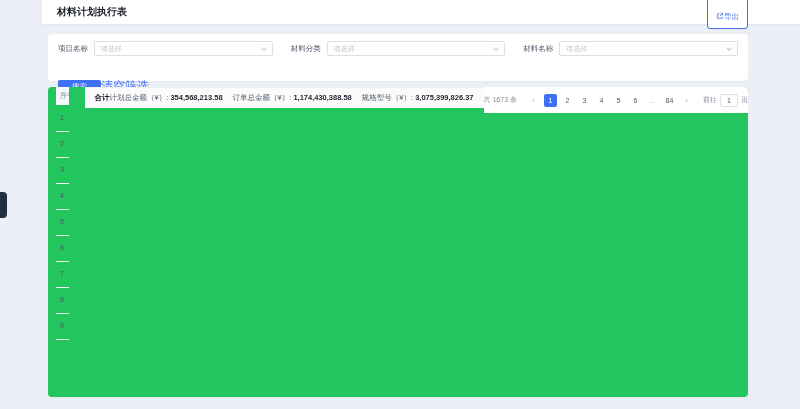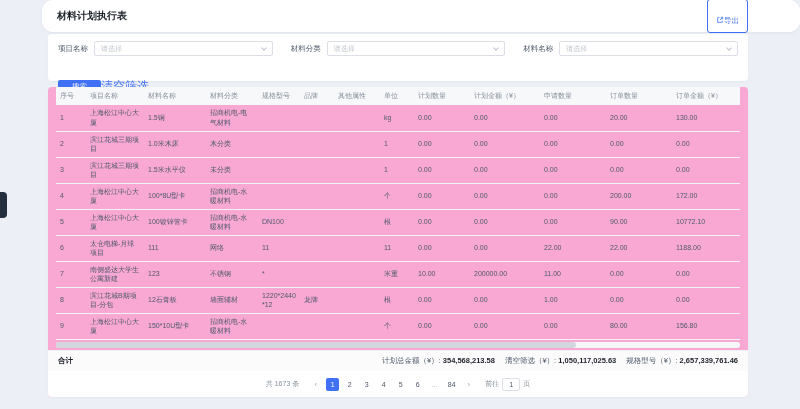--- a/index.html
+++ b/index.html
@@ -1,42 +1,42 @@
 <!DOCTYPE html>
 <html><head>
 <meta charset="utf-8">
 <style>
   *{margin:0;padding:0;box-sizing:border-box;}
   html,body{width:800px;height:409px;}
   body{background:#eceff6;font-family:"Liberation Sans","DejaVu Sans",sans-serif;position:relative;overflow:hidden;}
 
   .handle{position:absolute;left:0;top:192px;width:7px;height:26px;background:#232e3e;border-radius:0 4px 4px 0;cursor:pointer;}
 
-  .topbar{position:absolute;left:42px;top:0;right:0;height:32px;background:#fff;display:flex;align-items:center;
-          padding:0 52px 0 15px;box-shadow:0 1px 3px rgba(31,45,61,.06);border-radius:11px;}
+  .topbar{position:absolute;left:42px;top:0;right:0;height:24px;background:#fff;display:flex;align-items:center;
+          padding:0 52px 0 15px;box-shadow:0 1px 3px rgba(31,45,61,.06);}
   .title{font-size:10px;font-weight:700;color:#1d2129;}
   .export{margin-left:auto;display:inline-flex;gap:0;height:16px;padding:16px 8px;background:#fff;
           border:1px solid #4070f4;color:#4070f4;border-radius:3px;font-size:7.5px;cursor:pointer;}
   .export svg{display:block;}
 
   .filter-card{position:absolute;left:48px;top:34px;width:700px;height:47px;background:#fff;border-radius:4px;
                padding:7px 10px;box-shadow:0 1px 2px rgba(31,45,61,.04);}
   .frow{display:flex;align-items:center;gap:18px;}
   .fgroup{display:flex;align-items:center;flex:1;gap:6px;}
   .flabel{font-size:7.5px;color:#4e5969;white-space:nowrap;}
   .fselect{flex:1;height:15px;border:1px solid #dcdfe6;border-radius:2px;display:flex;align-items:center;
            justify-content:space-between;padding:0 6px;cursor:pointer;background:#fff;}
   .fph{font-size:7px;color:#c0c4cc;}
   .chev{width:4px;height:4px;border-right:1px solid #c0c4cc;border-bottom:1px solid #c0c4cc;transform:rotate(45deg);margin-top:-2px;}
   .factions{margin-top:22px;display:flex;align-items:center;}
   .btn-search{height:14px;padding:0 14px;background:#4070f4;color:#fff;border:none;border-radius:2px;font-size:7.5px;cursor:pointer;}
   .btn-clear{background:none;border:none;color:#4070f4;font-size:12px;cursor:pointer;}
 
-  .table-card{position:absolute;left:48px;top:87px;width:700px;height:310px;background:#f9a8d4;border-radius:4px;
-              display:flex;flex-direction:column;overflow:hidden;box-shadow:0 1px 2px rgba(31,45,61,.04);}
+  .table-card{position:absolute;left:48px;top:87px;width:700px;height:310px;background:#22c55e;border-radius:4px;
+              display:flex;flex-direction:row;overflow:hidden;box-shadow:0 1px 2px rgba(31,45,61,.04);}
   .twrap{padding:0 8px;flex:1;overflow:hidden;}
   table{width:100%;border-collapse:collapse;table-layout:fixed;font-size:7px;color:#4e5969;}
   thead th{background:#f7f8fa;color:#86909c;font-weight:400;text-align:left;padding:4px;height:17px;white-space:nowrap;overflow:hidden;}
   tbody td{border-bottom:1px solid #f2f3f5;padding:3px 4px;height:26px;word-break:break-all;line-height:1.35;vertical-align:middle;}
 
   .hscroll{height:6px;margin:1px 8px 2px;background:#f5f6f8;border-radius:3px;cursor:pointer;}
   .hthumb{width:76%;height:6px;background:#d3d6dc;border-radius:3px;}
 
   .summary{display:flex;align-items:center;background:#fbfbfc;border-top:1px solid #f0f1f3;padding:0 10px;height:21px;font-size:7.5px;flex:none;}
   .sum-total-label{color:#1d2129;font-weight:600;}
@@ -280,22 +280,22 @@
   </div>
 
   <div class="hscroll">
     <div class="hthumb"></div>
   </div>
 
   <div class="summary">
     <span class="sum-total-label">合计</span>
     <div class="summary-totals">
         <div class="sum-item"><span class="sum-label">计划总金额（¥）: </span><b class="sum-value">354,568,213.58</b></div>
-        <div class="sum-item"><span class="sum-label">清空筛选（¥）: </span><b class="sum-value">1,050,117,025.63</b></div>
-        <div class="sum-item"><span class="sum-label">规格型号（¥）: </span><b class="sum-value">2,657,339,761.46</b></div>
+        <div class="sum-item"><span class="sum-label">订单总金额（¥）: </span><b class="sum-value">1,174,430,388.58</b></div>
+        <div class="sum-item"><span class="sum-label">规格型号（¥）: </span><b class="sum-value">3,075,399,826.37</b></div>
       </div>
   </div>
 
   <div class="pager">
     <span class="total-text">共 1673 条</span>
     <button class="nav-btn">‹</button>
     <span style="display:flex;gap:4px;">
         <button class="page-btn active">1</button>
         <button class="page-btn">2</button>
         <button class="page-btn">3</button>

